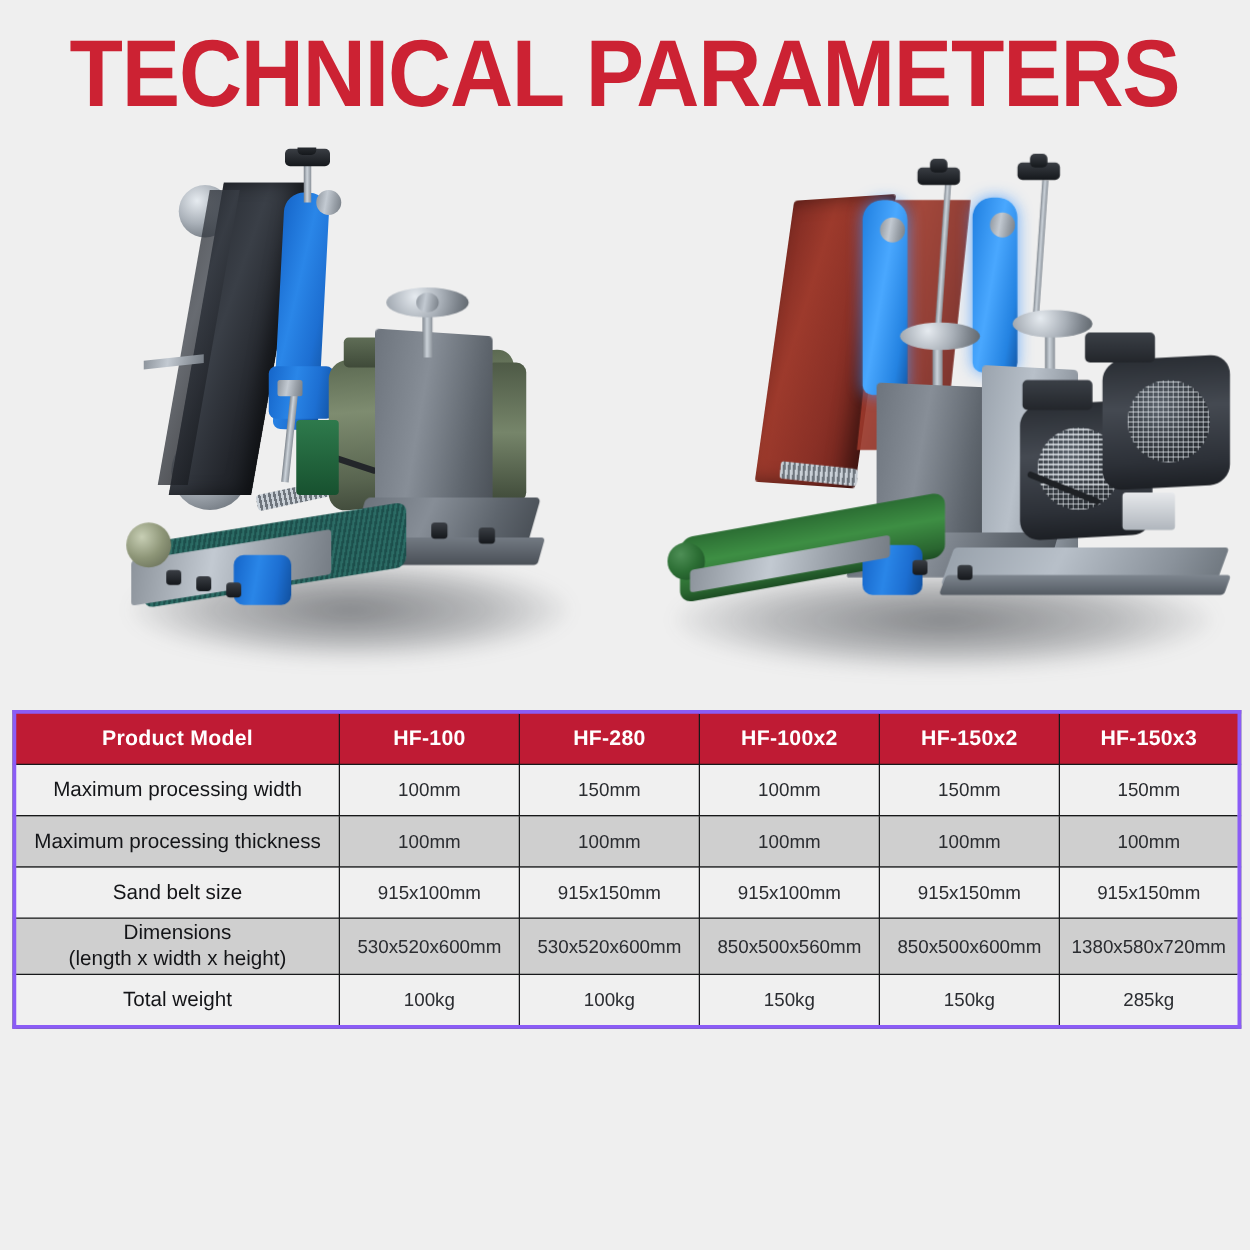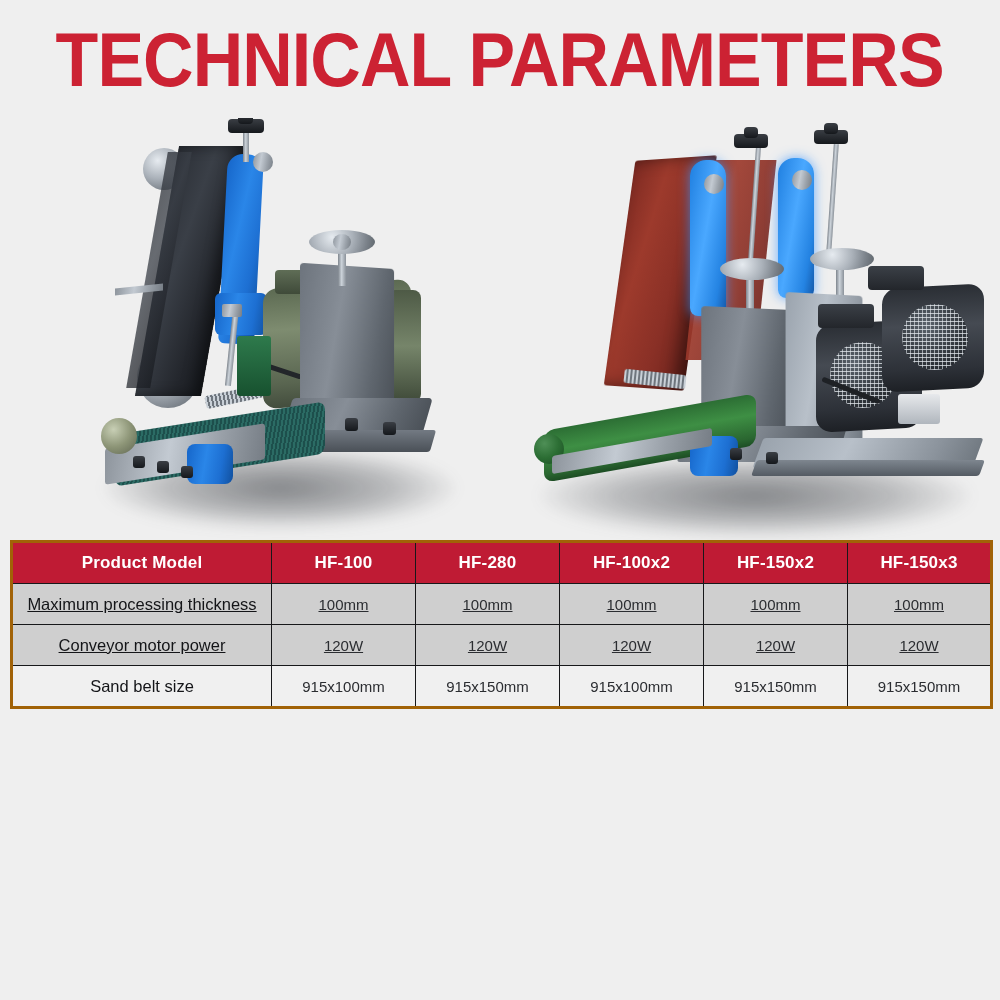--- a/index.html
+++ b/index.html
@@ -115,24 +115,24 @@
   }
   .spring {
     background: repeating-linear-gradient(90deg, #c9d0d7 0px, #c9d0d7 2px, #6e757d 2px, #6e757d 4px);
     border-radius: 3px;
   }
 
   
   .spec-table {
     position: absolute;
     left: 10px;
-    top: 540px;
+    top: 568px;
     width: 980px;
     border-collapse: collapse;
-    border: 3px solid #a16207;
+    border: 3px solid #8b5cf6;
     table-layout: fixed;
     background: #404040;
   }
   .spec-table th, .spec-table td {
     border: 1px solid #17181a;
     text-align: center;
     font-family: "Liberation Sans Narrow", "Liberation Sans", sans-serif;
     color: #1b1c1e;
   }
   .spec-table thead th {
@@ -151,21 +151,21 @@
     font-weight: normal;
     color: #141518;
     height: 38px;
   }
   .spec-table tbody td {
     font-size: 15px;
     color: #2b2d31;
     height: 38px;
   }
   .row-light th, .row-light td { background: #f0f0f0; }
-  .row-dark  th, .row-dark  td { background: #cfcfcf; text-decoration: underline; }
+  .row-dark  th, .row-dark  td { background: #cfcfcf; }
   .row-tall th, .row-tall td { height: 56px; line-height: 1.28; }
   .dim-label .dim-l1 { display: block; }
   .dim-label .dim-l2 { display: block; }
   col.c-param { width: 260px; }
   col.c-model { width: 144px; }
 </style>
 </head>
 <body>
 
 <div class="title-bar">
@@ -288,38 +288,57 @@
     <tr>
       <th class="param-head">Product Model</th>
       <th>HF-100</th>
       <th>HF-280</th>
       <th>HF-100x2</th>
       <th>HF-150x2</th>
       <th>HF-150x3</th>
     </tr>
   </thead>
   <tbody>
+    <tr class="row-light">
+      <th>Maximum processing width</th>
+      <td>100mm</td>
+      <td>150mm</td>
+      <td>100mm</td>
+      <td>150mm</td>
+      <td>150mm</td>
+    </tr>
     <tr class="row-dark">
       <th>Maximum processing thickness</th>
       <td>100mm</td>
       <td>100mm</td>
       <td>100mm</td>
       <td>100mm</td>
       <td>100mm</td>
-    </tr>
-    <tr class="row-dark">
-      <th>Conveyor motor power</th>
-      <td>120W</td>
-      <td>120W</td>
-      <td>120W</td>
-      <td>120W</td>
-      <td>120W</td>
     </tr>
     <tr class="row-light">
       <th>Sand belt size</th>
       <td>915x100mm</td>
       <td>915x150mm</td>
       <td>915x100mm</td>
       <td>915x150mm</td>
       <td>915x150mm</td>
     </tr>
+    <tr class="row-dark row-tall">
+      <th class="dim-label">
+        <span class="dim-l1">Dimensions</span>
+        <span class="dim-l2">(length x width x height)</span>
+      </th>
+      <td>530x520x600mm</td>
+      <td>530x520x600mm</td>
+      <td>850x500x560mm</td>
+      <td>850x500x600mm</td>
+      <td>1380x580x720mm</td>
+    </tr>
+    <tr class="row-light">
+      <th>Total weight</th>
+      <td>100kg</td>
+      <td>100kg</td>
+      <td>150kg</td>
+      <td>150kg</td>
+      <td>285kg</td>
+    </tr>
   </tbody>
 </table>
 
 </body></html>

